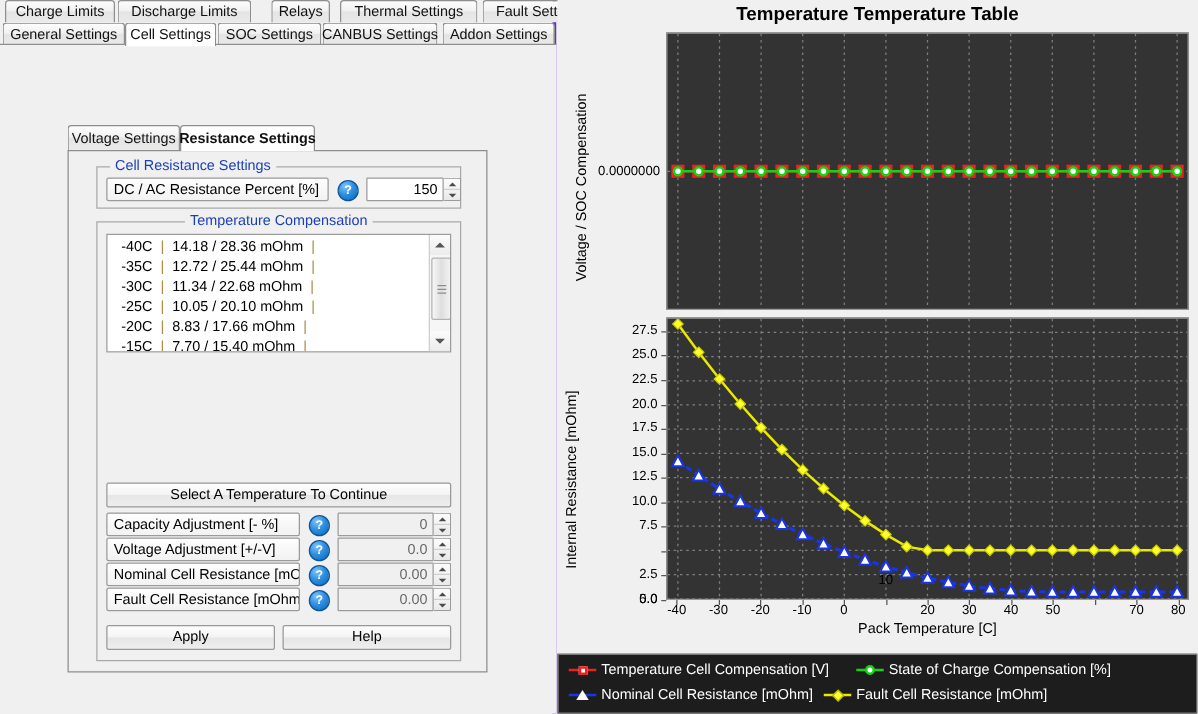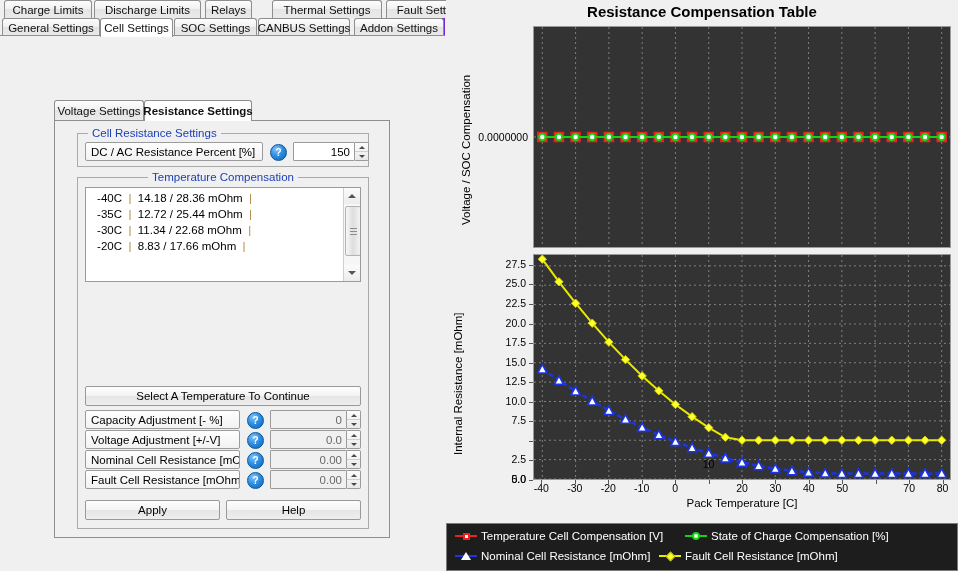--- a/index.html
+++ b/index.html
@@ -179,21 +179,21 @@
 
   <div id="left-pane">
 
     <div class="tabstrip row1" id="tabrow1">
         <div class="tab" style="left: 4px; width: 88px;">
           <span>Charge Limits</span>
         </div>
         <div class="tab" style="left: 94px; width: 107px;">
           <span>Discharge Limits</span>
         </div>
-        <div class="tab" style="left: 205px; width: 47px;">
+        <div class="tab" style="left: 217px; width: 47px;">
           <span>Relays</span>
         </div>
         <div class="tab" style="left: 272px; width: 110px;">
           <span>Thermal Settings</span>
         </div>
         <div class="tab" style="left: 386px; width: 92px;">
           <span>Fault Settings</span>
         </div>
       </div>
     <div class="tabstrip row2" id="tabrow2">
@@ -245,21 +245,23 @@
 
         <div class="group" style="left:22px;top:56px;width:292px;height:352px;">
           <span class="glabel center">Temperature Compensation</span>
         </div>
 
         <div id="listbox" style="left:30px;top:66px;width:276px;height:95px;">
           <div id="listinner">
               <div class="lrow"><span style="display: inline-block; width: 30px; text-align: right;">-40C</span><span class="bar">  |  </span><span>14.18 / 28.36 mOhm</span><span class="bar">  |</span></div>
               <div class="lrow"><span style="display: inline-block; width: 30px; text-align: right;">-35C</span><span class="bar">  |  </span><span>12.72 / 25.44 mOhm</span><span class="bar">  |</span></div>
               <div class="lrow"><span style="display: inline-block; width: 30px; text-align: right;">-30C</span><span class="bar">  |  </span><span>11.34 / 22.68 mOhm</span><span class="bar">  |</span></div>
+              <div class="lrow"><span style="display: inline-block; width: 30px; text-align: right;">-25C</span><span class="bar">  |  </span><span>10.05 / 20.10 mOhm</span><span class="bar">  |</span></div>
               <div class="lrow"><span style="display: inline-block; width: 30px; text-align: right;">-20C</span><span class="bar">  |  </span><span>8.83 / 17.66 mOhm</span><span class="bar">  |</span></div>
+              <div class="lrow"><span style="display: inline-block; width: 30px; text-align: right;">-15C</span><span class="bar">  |  </span><span>7.70 / 15.40 mOhm</span><span class="bar">  |</span></div>
             </div>
           <div id="listscroll">
             <div class="sbtn top">
                 <i class="sarrow-up"></i>
               </div>
             <div id="sthumb">
                 <i></i>
                 <i></i>
                 <i></i>
               </div>
@@ -320,21 +322,21 @@
 
         <div class="btn" style="position:absolute;left:30px;top:379px;width:135px;">Apply</div>
         <div class="btn" style="position:absolute;left:171px;top:379px;width:135px;">Help</div>
 
       </div>
     </div>
   </div>
 
   <div id="chart-pane">
 
-    <div id="chart-title">Resistance Compensation Table</div>
+    <div id="chart-title">Temperature Temperature Table</div>
 
     <div class="axis-label-y" style="left:14px;top:225px;width:200px;">Voltage / SOC Compensation</div>
     <div class="tick y" style="left:20px;top:131px;width:62px;">0.0000000</div>
     <div class="plot" id="plot-top" style="left:87px;top:26px;width:418px;height:222px;">
         <svg width="416" height="220">
           <line x1="8.32" x2="8.32" y1="0" y2="220" stroke="#9a9a9a" stroke-width="1" stroke-dasharray="2,3" opacity=".75"></line>
           <line x1="41.6" x2="41.6" y1="0" y2="220" stroke="#9a9a9a" stroke-width="1" stroke-dasharray="2,3" opacity=".75"></line>
           <line x1="74.88" x2="74.88" y1="0" y2="220" stroke="#9a9a9a" stroke-width="1" stroke-dasharray="2,3" opacity=".75"></line>
           <line x1="108.16" x2="108.16" y1="0" y2="220" stroke="#9a9a9a" stroke-width="1" stroke-dasharray="2,3" opacity=".75"></line>
           <line x1="141.44" x2="141.44" y1="0" y2="220" stroke="#9a9a9a" stroke-width="1" stroke-dasharray="2,3" opacity=".75"></line>

